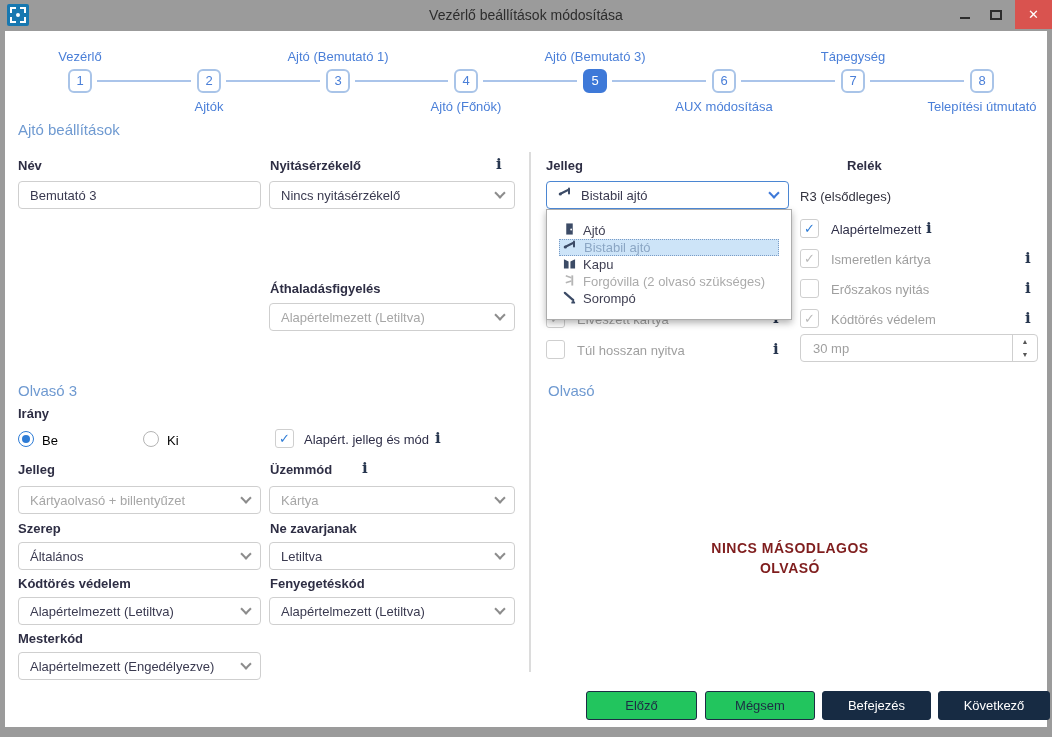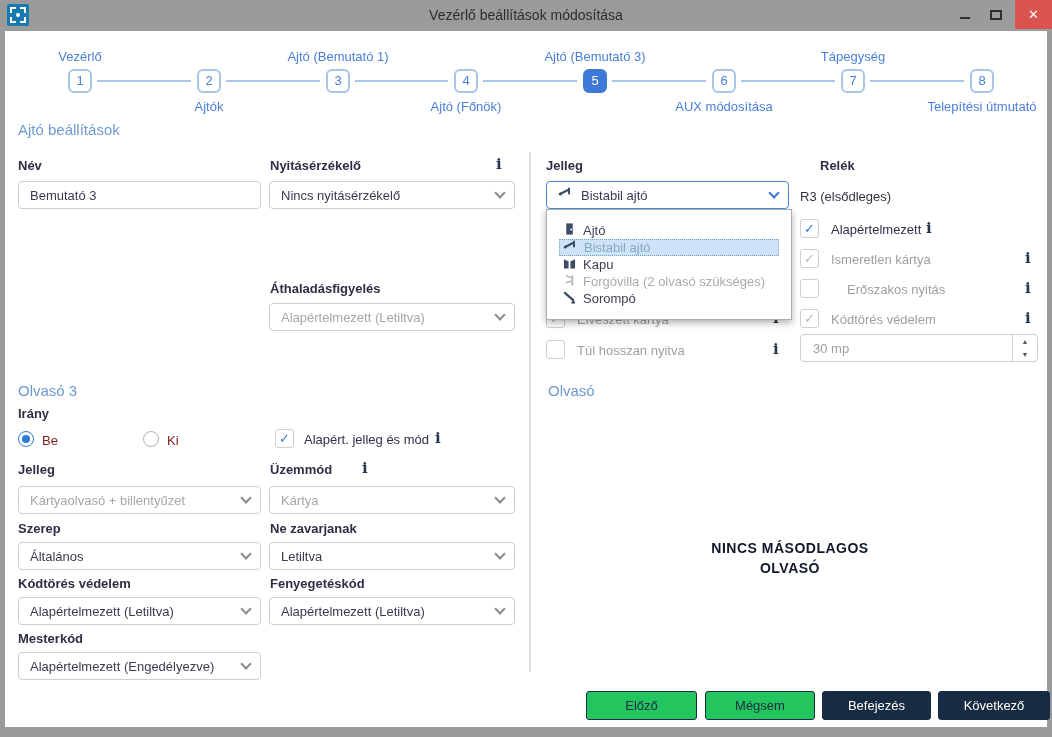--- a/index.html
+++ b/index.html
@@ -60,31 +60,31 @@
   
   .cb { position:absolute; width:19px; height:19px; border:1px solid #cfcfcf; border-radius:3px; background:#fff; text-align:center; line-height:17px; font-size:13px; font-weight:700; cursor:pointer; }
   .cb .ck { visibility:hidden; }
   .cb.on .ck { visibility:visible; color:#2e7cd6; }
   .cb.on-gray .ck { visibility:visible; color:#b9b9b9; }
   .cblbl { position:absolute; font-size:13px; color:#9f9f9f; white-space:nowrap; }
   .cblbl.dark { color:#2f2f48; }
   .radio { position:absolute; width:16px; height:16px; border:1px solid #b4b4b4; border-radius:50%; background:#fff; cursor:pointer; }
   .radio.sel { border-color:#2e7cd6; }
   .radio.sel i { position:absolute; left:3px; top:3px; width:8px; height:8px; background:#2e7cd6; border-radius:50%; }
-  .rlabel { position:absolute; font-size:13px; color:#7f1d1d; }
+  .rlabel { position:absolute; font-size:13px; color:#000000; }
 
   
   .spin { position:absolute; left:800px; top:334px; width:238px; height:28px; border:1px solid #cfcfcf; border-radius:4px; background:#fff; }
   .spin .val { position:absolute; left:12px; top:6px; font-size:13px; color:#9f9f9f;text-align:right; }
   .spin .arrows { position:absolute; right:0; top:0; width:25px; height:26px; border-left:1px solid #cfcfcf; display:flex; flex-direction:column; }
   .spin .arrows span { flex:1; font-size:7px; color:#555; text-align:center; line-height:13px; cursor:pointer; }
 
   .vdivider { position:absolute; left:529px; top:152px; width:2px; height:520px; background:#dcdcdc; }
 
-  .emptyreader { position:absolute; left:560px; top:538px; width:460px; text-align:center; font-size:14px; font-weight:700; letter-spacing:.5px; color:#0f172a; line-height:20px; white-space:pre-line; }
+  .emptyreader { position:absolute; left:560px; top:538px; width:460px; text-align:center; font-size:14px; font-weight:700; letter-spacing:.5px; color:#7f1d1d; line-height:20px; white-space:pre-line; }
 
   
   .fbtn { position:absolute; top:691px; height:29px; border-radius:3px; font-size:13px; display:flex; align-items:center; justify-content:center; cursor:pointer; }
   .fbtn.sec { background:#22c55e; border:1px solid #1d2d44; color:#1d2d44; }
   .fbtn.pri { background:#172b43; border:1px solid #172b43; color:#fff; }
 
   .icn { display:inline-block; }
 </style>
 </head>
 <body>
@@ -153,21 +153,21 @@
     <span class="chev"></span>
   </div>
 
   <div class="flabel" style="left:270px;top:281px;">Áthaladásfigyelés</div>
   <div class="dd disabled" style="left:269px;top:303px;width:246px;">
     <span class="ddtext">Alapértelmezett (Letiltva)</span>
     <span class="chev"></span>
   </div>
 
   <div class="flabel" style="left:546px;top:158px;">Jelleg</div>
-  <div class="flabel" style="left:809px;top:158px;padding-left:11px;">Relék</div>
+  <div class="flabel" style="left:836px;top:158px;padding-left:11px;">Relék</div>
   <div class="ptext" style="left:800px;top:189px;">R3 (elsődleges)</div>
 
   <div class="dd combo-open" style="left:546px;top:181px;width:243px;z-index:11;">
     <span class="icn">
       <svg width="14" height="14" viewBox="0 0 14 14">
           <path d="M2 8 L11 3.5" stroke="#3c4b66" stroke-width="2" fill="none" stroke-linecap="round"></path>
           <circle cx="2.3" cy="8" r="1.6" fill="#3c4b66"></circle>
           <path d="M11 2.5 v5" stroke="#3c4b66" stroke-width="2" stroke-linecap="round"></path>
         </svg>
     </span>
@@ -222,21 +222,21 @@
 
   <span class="cb on" style="left:800px;top:219px;"><span class="ck">✓</span></span>
   <span class="cblbl dark" style="left:831px;top:222px;">Alapértelmezett</span>
   <span class="info abs" style="left:926px;top:221px;">i</span>
 
   <span class="cb on-gray" style="left:800px;top:249px;"><span class="ck">✓</span></span>
   <span class="cblbl" style="left:831px;top:252px;">Ismeretlen kártya</span>
   <span class="info abs" style="left:1025px;top:251px;">i</span>
 
   <span class="cb" style="left:800px;top:279px;"><span class="ck">✓</span></span>
-  <span class="cblbl" style="left:831px;top:282px;margin-left:16px;">Erőszakos nyitás</span>
+  <span class="cblbl" style="left:831px;top:282px;">Erőszakos nyitás</span>
   <span class="info abs" style="left:1025px;top:281px;">i</span>
 
   <span class="cb on-gray" style="left:800px;top:309px;"><span class="ck">✓</span></span>
   <span class="cblbl" style="left:831px;top:312px;">Kódtörés védelem</span>
   <span class="info abs" style="left:1025px;top:311px;">i</span>
 
   <span class="cb on-gray" style="left:546px;top:309px;"><span class="ck">✓</span></span>
   <span class="cblbl" style="left:577px;top:312px;">Elveszett kártya</span>
   <span class="info abs" style="left:773px;top:311px;">i</span>
 

